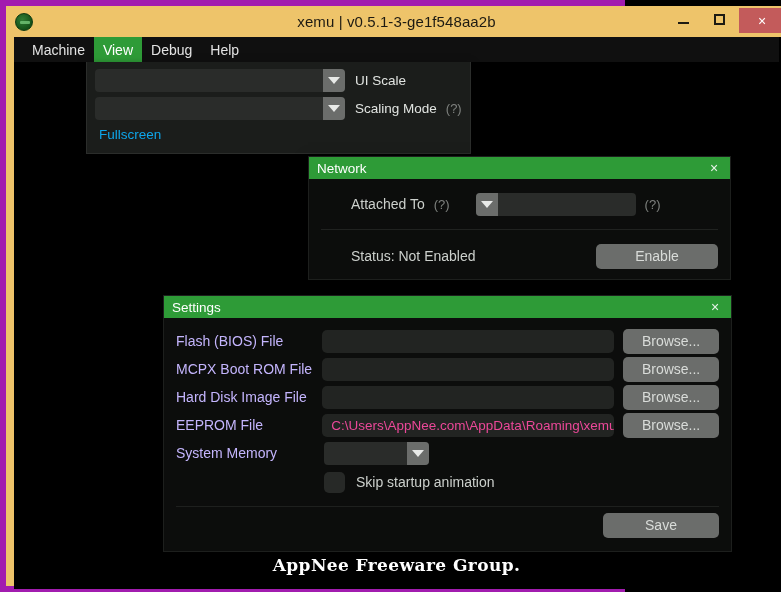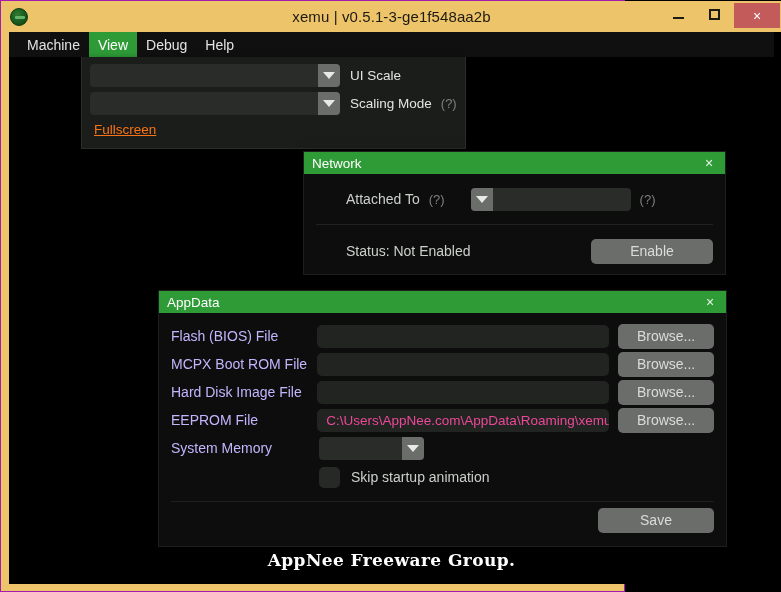--- a/index.html
+++ b/index.html
@@ -16,21 +16,21 @@
   }
 
   
   #app-window {
     position: absolute;
     left: 0; top: 0;
     width: 625px;
     height: 592px;
     box-sizing: border-box;
     background: #eec46a;
-    border: 1px solid #a21caf;
+    border: 6px solid #a21caf;
   }
 
   
   #title-bar {
     position: absolute;
     left: 0; top: 0;
     width: 781px;
     height: 31px;
     background: #eec46a;
     display: flex;
@@ -191,23 +191,22 @@
     margin-left: 10px;
     white-space: nowrap;
   }
   .help-mark {
     font-size: 13px;
     color: #7e817e;
     margin-left: 9px;
   }
   .menu-plain {
     font-size: 13.5px;
-    color: #f97316;
+    color: #0ea5e9;
     padding: 3px 0 3px 4px;
-    text-decoration: underline;
   }
 
   
   .panel {
     position: absolute;
     background: #0c0d0c;
     border: 1px solid #1d1f1d;
     box-sizing: border-box;
     box-shadow: 0 4px 12px rgba(0,0,0,.5);
   }
@@ -427,21 +426,21 @@
         <div class="net-divider"></div>
         <div class="status-row">
           <span class="field-label">Status: Not Enabled</span>
           <div class="btn" id="enable-button">Enable</div>
         </div>
       </div>
     </div>
 
     <div class="panel" id="settings-panel">
       <div class="panel-title">
-        <span class="t-label">AppData</span>
+        <span class="t-label">Settings</span>
         <span class="panel-close">×</span>
       </div>
       <div class="panel-body">
 
         <div class="set-row">
           <span class="set-label">Flash (BIOS) File</span>
           <div class="text-input" id="flash-input"></div>
           <div class="btn browse-button">Browse...</div>
         </div>
 

